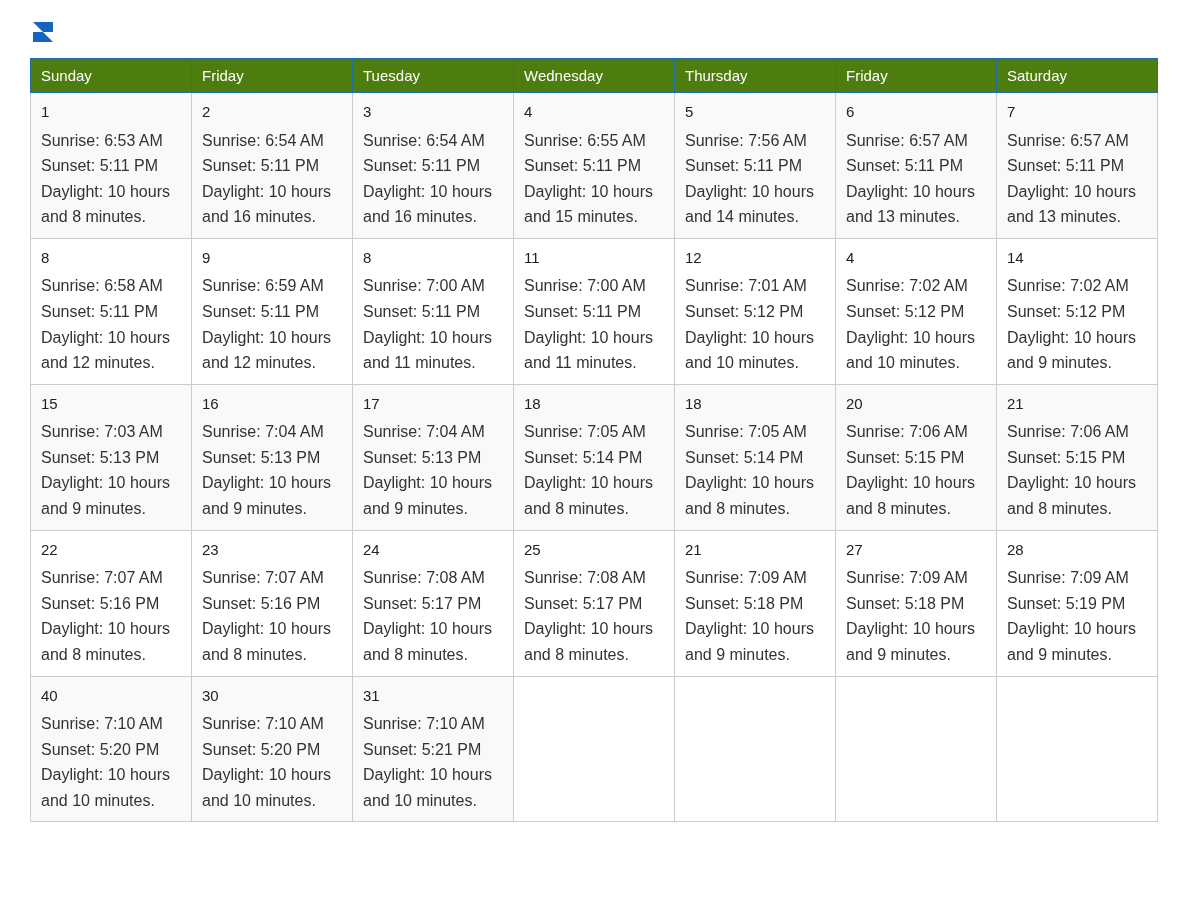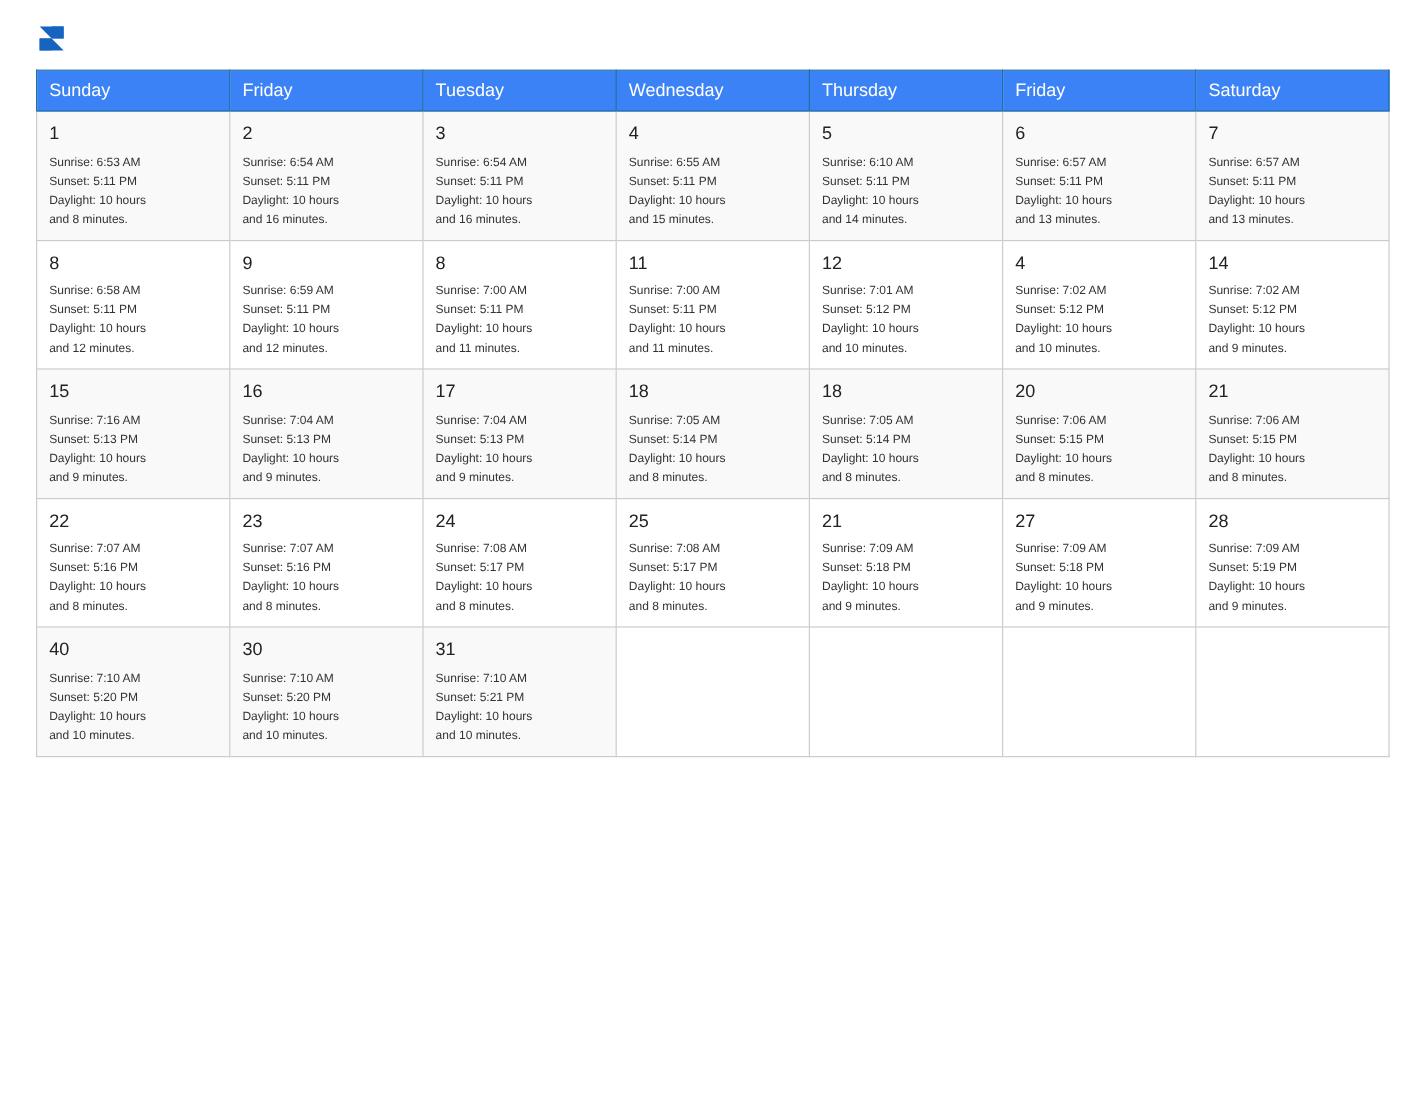--- a/index.html
+++ b/index.html
@@ -42,21 +42,21 @@
     .location-title {
       font-size: 18px;
       color: #555;
       margin-top: 4px;
     }
     table {
       width: 100%;
       border-collapse: collapse;
     }
     thead tr {
-      background-color: #3b82f6;
+      background-color: #4d7c0f;
     }
     thead th {
       color: #fff;
       font-size: 15px;
       font-weight: normal;
       padding: 8px 10px;
       text-align: left;
       border: 1px solid #1e6fa5;
     }
     tbody td {
@@ -74,21 +74,21 @@
     tbody tr:nth-child(odd) {
       background: #f9f9f9;
     }
     .day-number {
       font-size: 15px;
       font-weight: normal;
       margin-bottom: 4px;
       color: #222;
     }
     .day-info {
-      font-size: 10px;
+      font-size: 16px;
       color: #333;
       line-height: 1.6;
     }
     .empty-cell {
       background: #fff !important;
     }
   </style>
 </head>
 <body>
 
@@ -136,21 +136,21 @@
         <td>
           <div class="day-number">3</div>
           <div class="day-info"><span>Sunrise: 6:54 AM</span><br><span>Sunset: 5:11 PM</span><br><span>Daylight: 10 hours</span><br><span>and 16 minutes.</span></div>
         </td>
         <td>
           <div class="day-number">4</div>
           <div class="day-info"><span>Sunrise: 6:55 AM</span><br><span>Sunset: 5:11 PM</span><br><span>Daylight: 10 hours</span><br><span>and 15 minutes.</span></div>
         </td>
         <td>
           <div class="day-number">5</div>
-          <div class="day-info"><span>Sunrise: 6:10 AM</span><br><span>Sunset: 5:11 PM</span><br><span>Daylight: 10 hours</span><br><span>and 14 minutes.</span></div>
+          <div class="day-info"><span>Sunrise: 7:56 AM</span><br><span>Sunset: 5:11 PM</span><br><span>Daylight: 10 hours</span><br><span>and 14 minutes.</span></div>
         </td>
         <td>
           <div class="day-number">6</div>
           <div class="day-info"><span>Sunrise: 6:57 AM</span><br><span>Sunset: 5:11 PM</span><br><span>Daylight: 10 hours</span><br><span>and 13 minutes.</span></div>
         </td>
         <td>
           <div class="day-number">7</div>
           <div class="day-info"><span>Sunrise: 6:57 AM</span><br><span>Sunset: 5:11 PM</span><br><span>Daylight: 10 hours</span><br><span>and 13 minutes.</span></div>
         </td>
       </tr>
@@ -180,21 +180,21 @@
           <div class="day-info"><span>Sunrise: 7:02 AM</span><br><span>Sunset: 5:12 PM</span><br><span>Daylight: 10 hours</span><br><span>and 10 minutes.</span></div>
         </td>
         <td>
           <div class="day-number">14</div>
           <div class="day-info"><span>Sunrise: 7:02 AM</span><br><span>Sunset: 5:12 PM</span><br><span>Daylight: 10 hours</span><br><span>and 9 minutes.</span></div>
         </td>
       </tr>
       <tr>
         <td>
           <div class="day-number">15</div>
-          <div class="day-info"><span>Sunrise: 7:16 AM</span><br><span>Sunset: 5:13 PM</span><br><span>Daylight: 10 hours</span><br><span>and 9 minutes.</span></div>
+          <div class="day-info"><span>Sunrise: 7:03 AM</span><br><span>Sunset: 5:13 PM</span><br><span>Daylight: 10 hours</span><br><span>and 9 minutes.</span></div>
         </td>
         <td>
           <div class="day-number">16</div>
           <div class="day-info"><span>Sunrise: 7:04 AM</span><br><span>Sunset: 5:13 PM</span><br><span>Daylight: 10 hours</span><br><span>and 9 minutes.</span></div>
         </td>
         <td>
           <div class="day-number">17</div>
           <div class="day-info"><span>Sunrise: 7:04 AM</span><br><span>Sunset: 5:13 PM</span><br><span>Daylight: 10 hours</span><br><span>and 9 minutes.</span></div>
         </td>
         <td>

